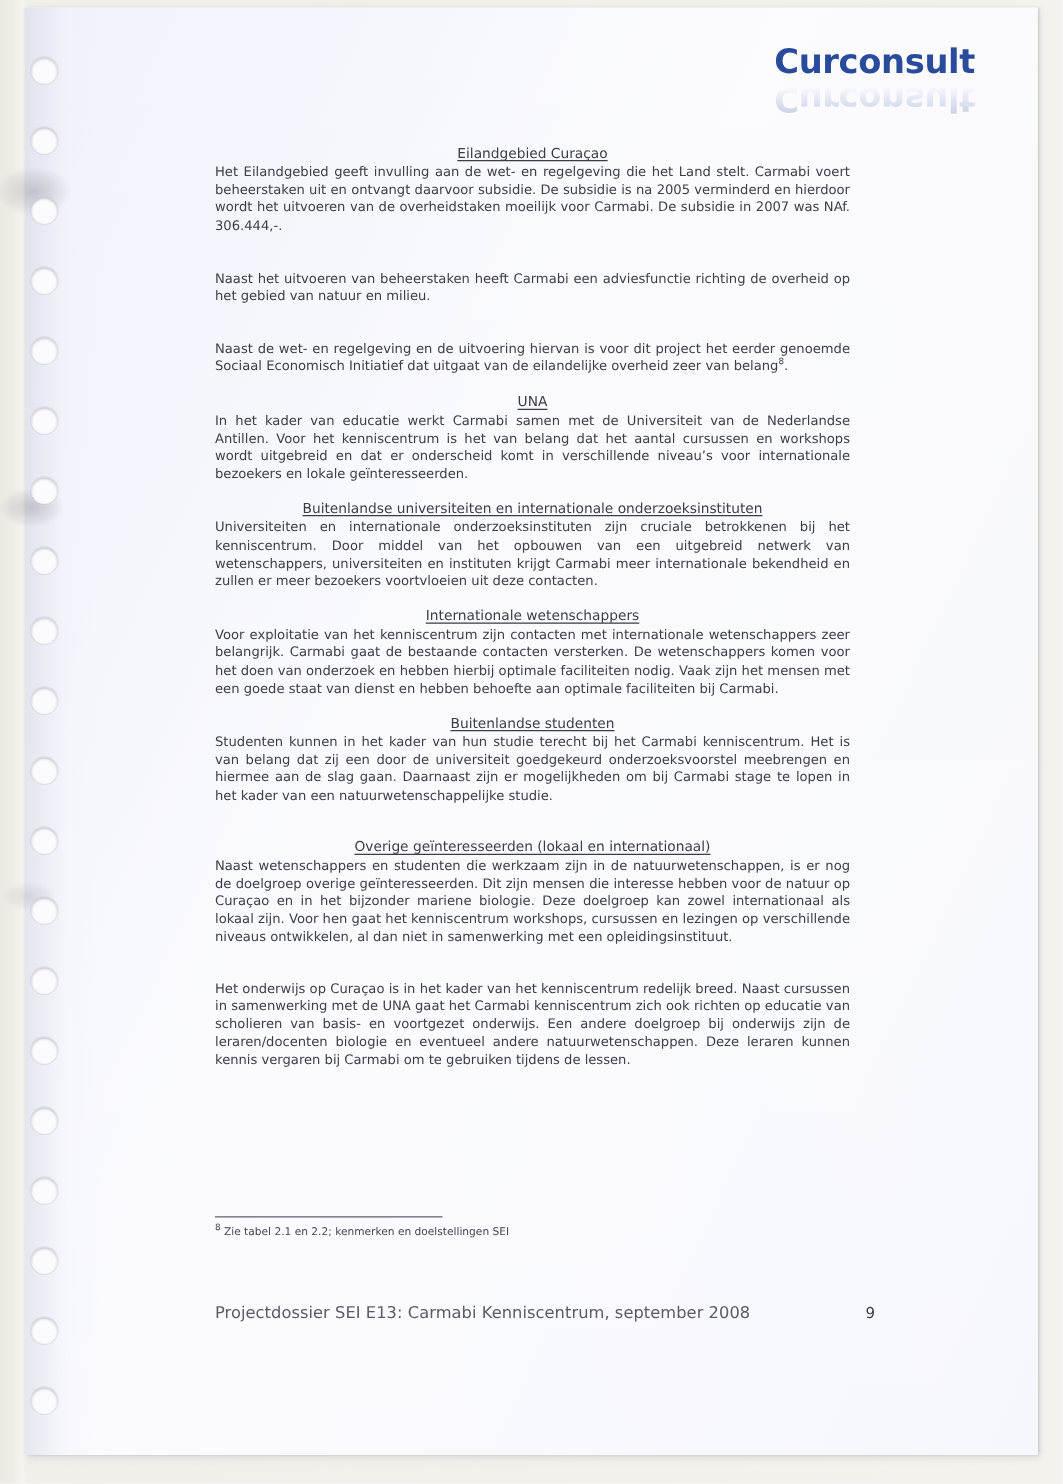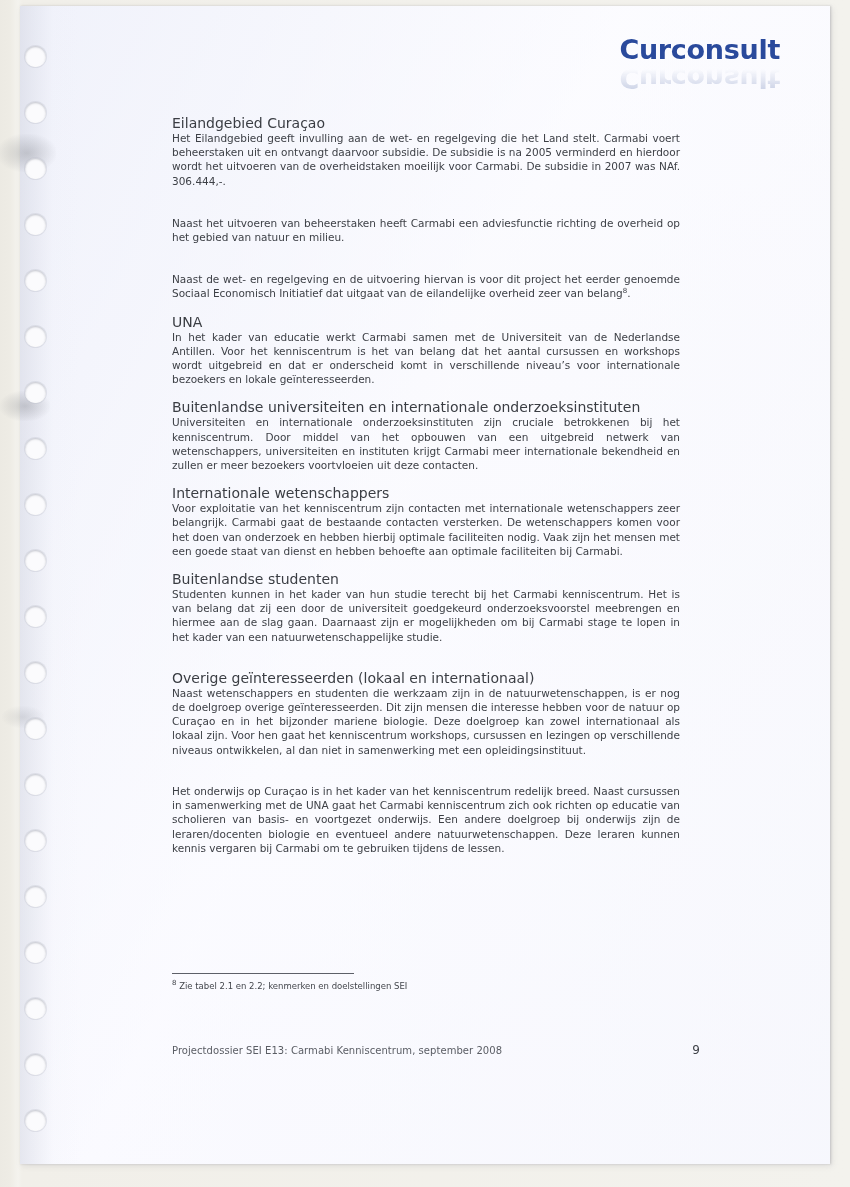--- a/index.html
+++ b/index.html
@@ -136,26 +136,28 @@
     transform: scaleY(-1);
     opacity: 0.42;
     margin-top: 2px;
     -webkit-mask-image: linear-gradient(to top, rgba(0,0,0,0) 15%, rgba(0,0,0,0.85) 100%);
     mask-image: linear-gradient(to top, rgba(0,0,0,0) 15%, rgba(0,0,0,0.85) 100%);
   }
 
   .section { margin-bottom: 14px; }
 
   .heading {
-    font-size: 14px;
+    font-size: 11px;
     line-height: 14px;
+    text-decoration: underline;
     text-underline-offset: 2px;
     color: #3a3d43;
     margin: 0 0 1px 0;
     white-space: nowrap;
+    text-align: center;
   }
   .para {
     font-size: 10.5px;
     line-height: 14.2px;
     text-align: justify;
     text-justify: inter-word;
     margin: 0 0 0 0;
     color: #3c3f45;
     hyphens: none;
   }
@@ -191,21 +193,21 @@
   .page-footer {
     position: absolute;
     left: 152px;
     top: 1037px;
     width: 528px;
     display: flex;
     align-items: baseline;
     justify-content: space-between;
   }
   .footer-text {
-    font-size: 10px;
+    font-size: 13px;
     line-height: 10px;
     color: #5a5d64;
     letter-spacing: 0.05px;
   }
   .page-number {
     font-size: 12px;
     color: #3e4147;
   }
 </style>
 </head>

